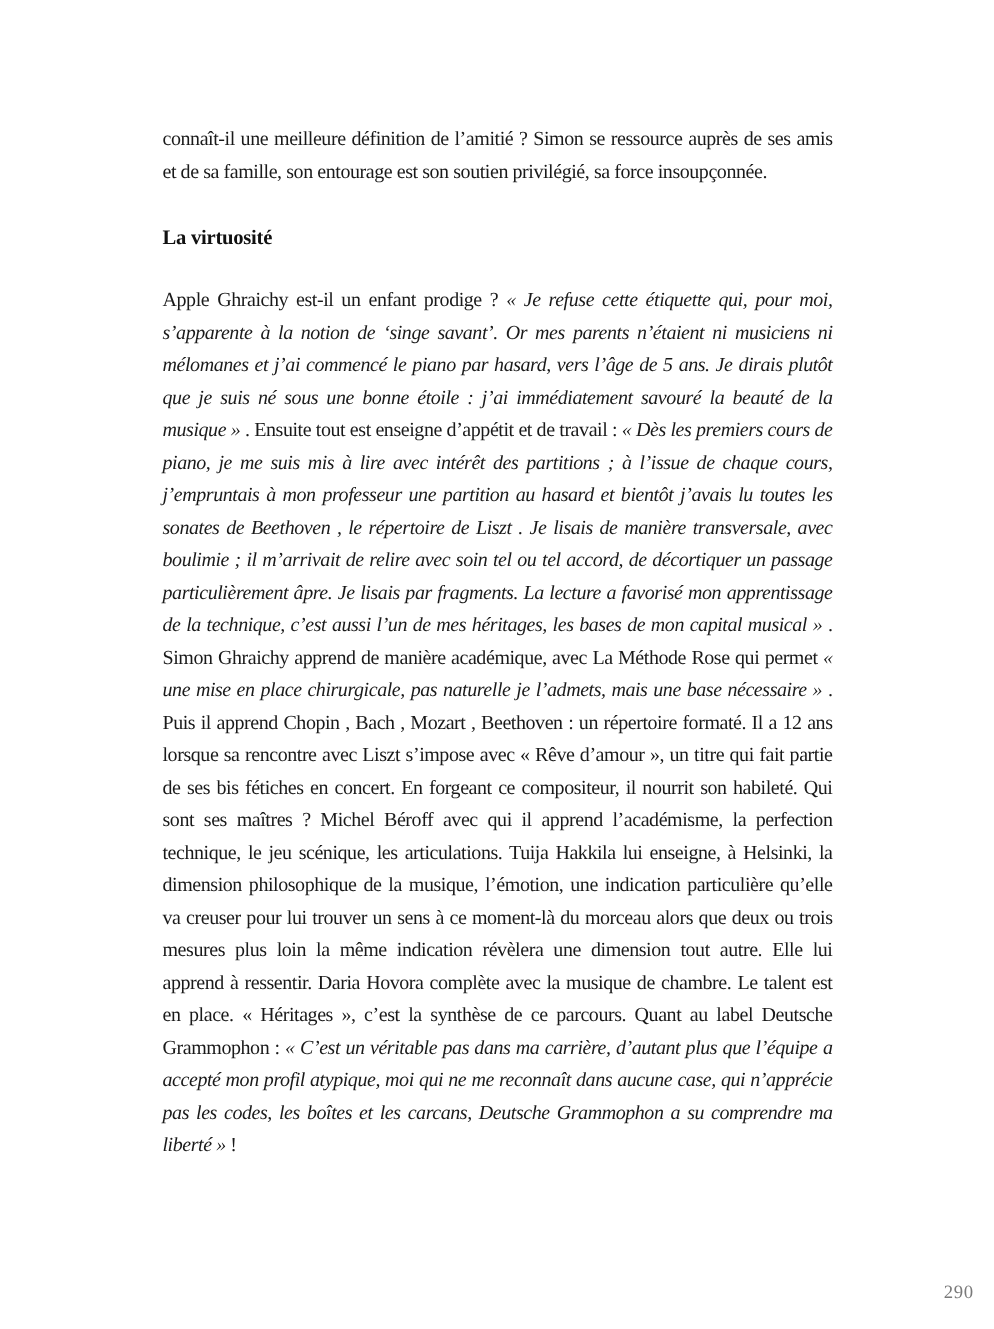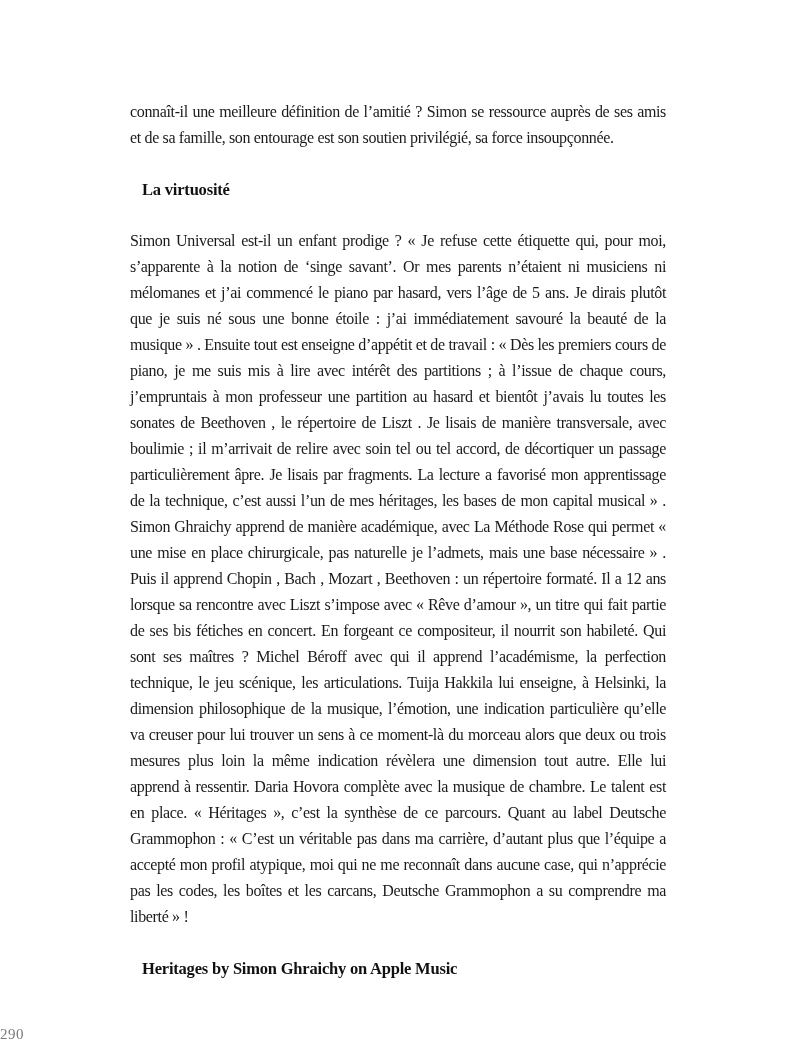--- a/index.html
+++ b/index.html
@@ -23,66 +23,65 @@
   }
   p.body-para {
     font-family: "Liberation Serif", serif;
     font-size: 16px;
     line-height: 26px;
     letter-spacing: -0.35px;
     text-align: justify;
     color: #1a1a1a;
     margin: 0 0 26px 0;
   }
-  .run-italic { }
+  .run-italic { font-style: italic; }
   .run-roman  { font-style: normal; }
   h2.doc-heading {
     font-family: "Liberation Serif", serif;
     font-size: 16.5px;
     line-height: 26px;
     letter-spacing: -0.2px;
     font-weight: bold;
     color: #111111;
-    margin: 0 0 25px 12px;
+    margin: 0 0 25px 0;
   }
   .page-number {
     position: absolute;
     left: 0;
     right: 16px;
     bottom: 20px;
-    text-align: left;
+    text-align: right;
     font-family: "Liberation Serif", serif;
     font-size: 15px;
     letter-spacing: 0.5px;
     color: #7a7a7a;
   }
 </style>
 </head>
 <body>
 
 <div class="page">
   <div class="content">
 
     <p class="body-para">
       <span class="run-roman">connaît-il une meilleure définition de l’amitié ? Simon se ressource auprès de ses amis et de sa famille, son entourage est son soutien privilégié, sa force insoupçonnée.</span>
     </p>
 
     <h2 class="doc-heading">La virtuosité</h2>
 
     <p class="body-para">
-      <span class="run-roman">Simon Universal est-il un enfant prodige ? </span>
+      <span class="run-roman">Apple Ghraichy est-il un enfant prodige ? </span>
       <span class="run-italic">« Je refuse cette étiquette qui, pour moi, s’apparente à la notion de ‘singe savant’. Or mes parents n’étaient ni musiciens ni mélomanes et j’ai commencé le piano par hasard, vers l’âge de 5 ans. Je dirais plutôt que je suis né sous une bonne étoile : j’ai immédiatement savouré la beauté de la musique » </span>
       <span class="run-roman">. Ensuite tout est enseigne d’appétit et de travail : </span>
       <span class="run-italic">« Dès les premiers cours de piano, je me suis mis à lire avec intérêt des partitions ; à l’issue de chaque cours, j’empruntais à mon professeur une partition au hasard et bientôt j’avais lu toutes les sonates de Beethoven , le répertoire de Liszt . Je lisais de manière transversale, avec boulimie ; il m’arrivait de relire avec soin tel ou tel accord, de décortiquer un passage particulièrement âpre. Je lisais par fragments. La lecture a favorisé mon apprentissage de la technique, c’est aussi l’un de mes héritages, les bases de mon capital musical »</span>
       <span class="run-roman">. Simon Ghraichy apprend de manière académique, avec La Méthode Rose qui permet </span>
       <span class="run-italic">« une mise en place chirurgicale, pas naturelle je l’admets, mais une base nécessaire » </span>
       <span class="run-roman">. Puis il apprend Chopin , Bach , Mozart , Beethoven : un répertoire formaté. Il a 12 ans lorsque sa rencontre avec Liszt s’impose avec « Rêve d’amour », un titre qui fait partie de ses bis fétiches en concert. En forgeant ce compositeur, il nourrit son habileté. Qui sont ses maîtres ? Michel Béroff avec qui il apprend l’académisme, la perfection technique, le jeu scénique, les articulations. Tuija Hakkila lui enseigne, à Helsinki, la dimension philosophique de la musique, l’émotion, une indication particulière qu’elle va creuser pour lui trouver un sens à ce moment-là du morceau alors que deux ou trois mesures plus loin la même indication révèlera une dimension tout autre. Elle lui apprend à ressentir. Daria Hovora complète avec la musique de chambre. Le talent est en place. « Héritages », c’est la synthèse de ce parcours. Quant au label Deutsche Grammophon : </span>
       <span class="run-italic">« C’est un véritable pas dans ma carrière, d’autant plus que l’équipe a accepté mon profil atypique, moi qui ne me reconnaît dans aucune case, qui n’apprécie pas les codes, les boîtes et les carcans, Deutsche Grammophon a su comprendre ma liberté » </span>
       <span class="run-roman">!</span>
     </p>
 
 
-    <h2 class="doc-heading">Heritages by Simon Ghraichy on Apple Music</h2>
 
   </div>
 
   <div class="page-number">290</div>
 </div>
 
 </body></html>

